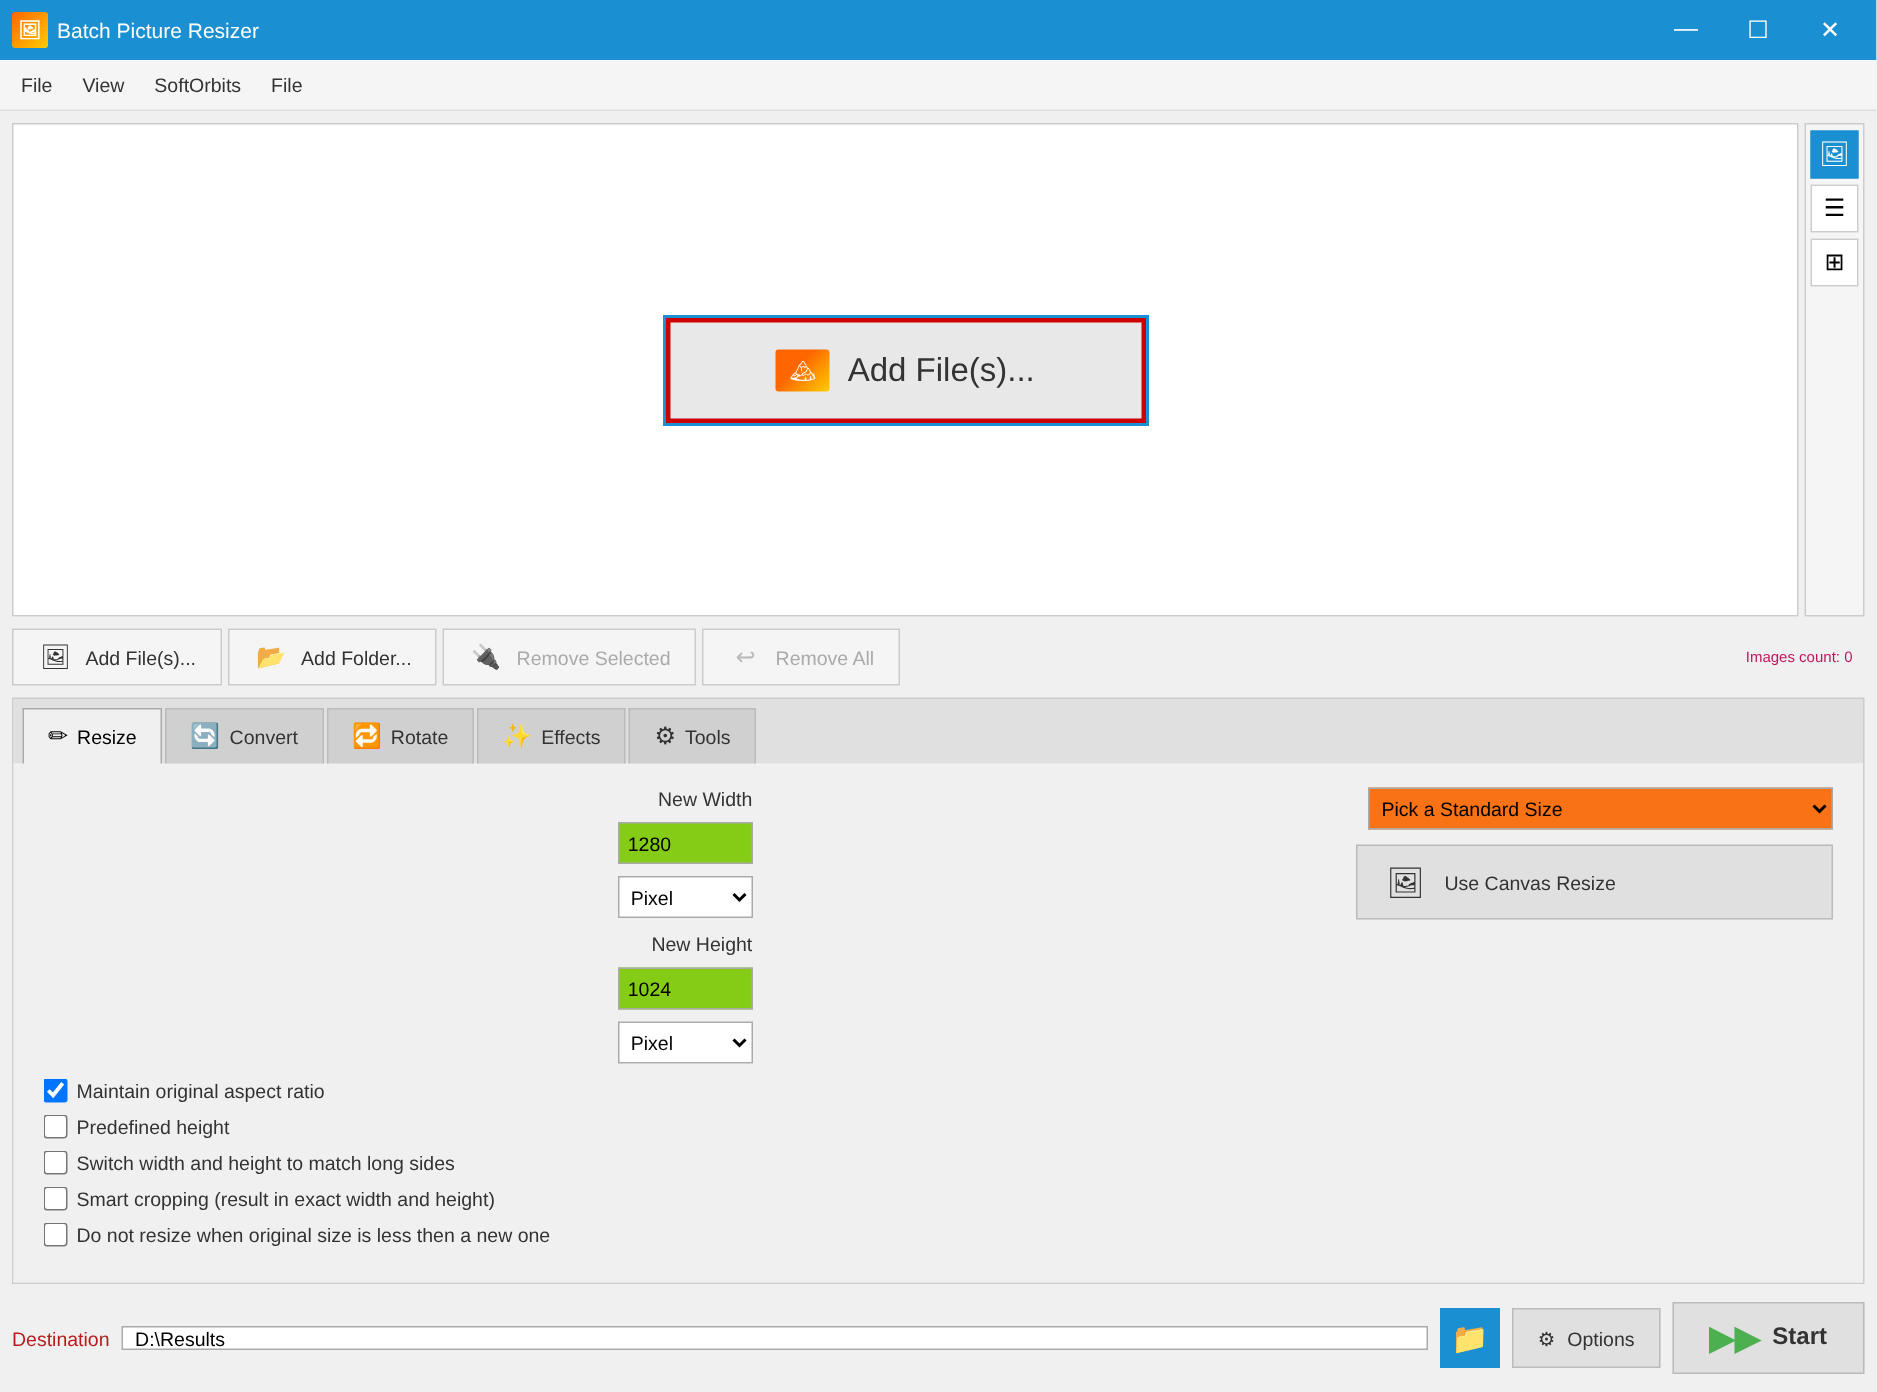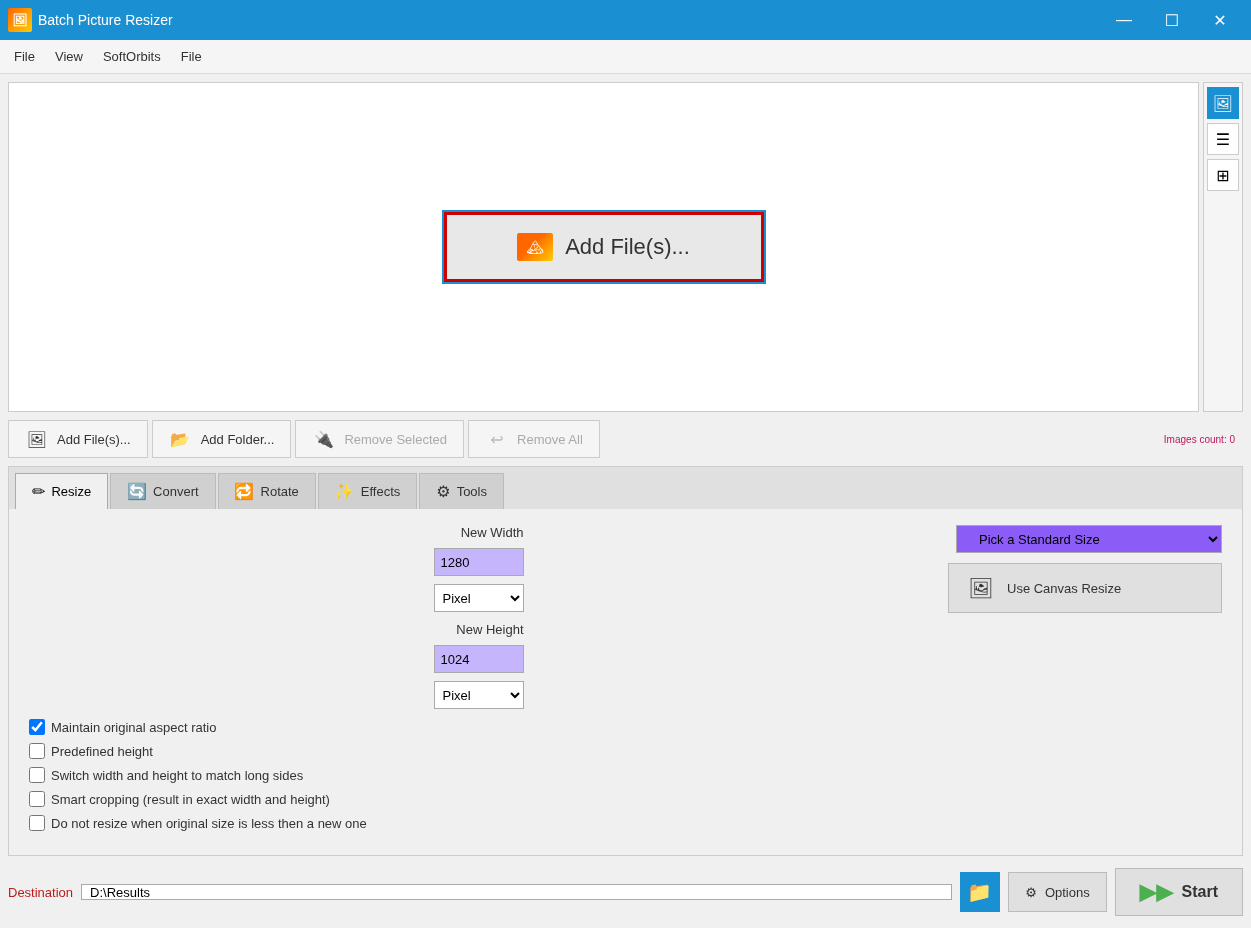--- a/index.html
+++ b/index.html
@@ -206,38 +206,38 @@
       font-size: 13px;
       text-align: right;
       color: #333;
     }
     .resize-input {
       width: 90px;
       height: 28px;
       border: 1px solid #aaa;
       padding: 2px 6px;
       font-size: 13px;
-      background: #c4b5fd;
+      background: #84cc16;
     }
     .resize-select {
       width: 90px;
       height: 28px;
       border: 1px solid #aaa;
       background: white;
       font-size: 13px;
       padding: 2px 4px;
       cursor: pointer;
     }
     .standard-size-select {
-      width: 266px;
+      width: 310px;
       height: 28px;
       border: 1px solid #aaa;
-      background: #8b5cf6;
-      font-size: 13px;
-      padding: 2px 18px;
+      background: #f97316;
+      font-size: 13px;
+      padding: 2px 4px;
       cursor: pointer;
       margin-left: 8px;
     }
 
     
     .checkbox-row {
       display: flex;
       align-items: center;
       gap: 6px;
       margin-bottom: 8px;

